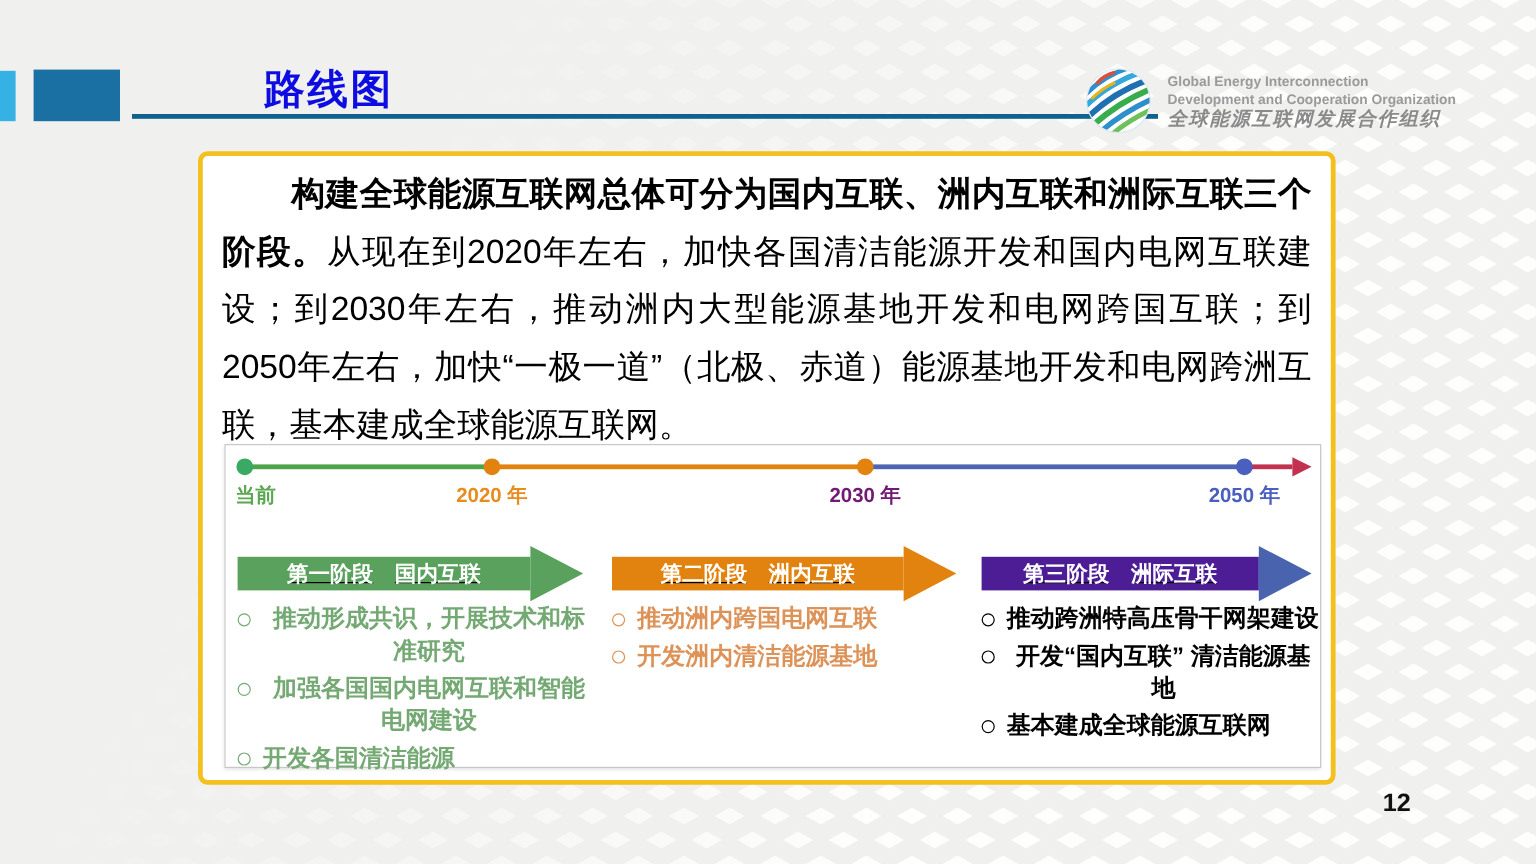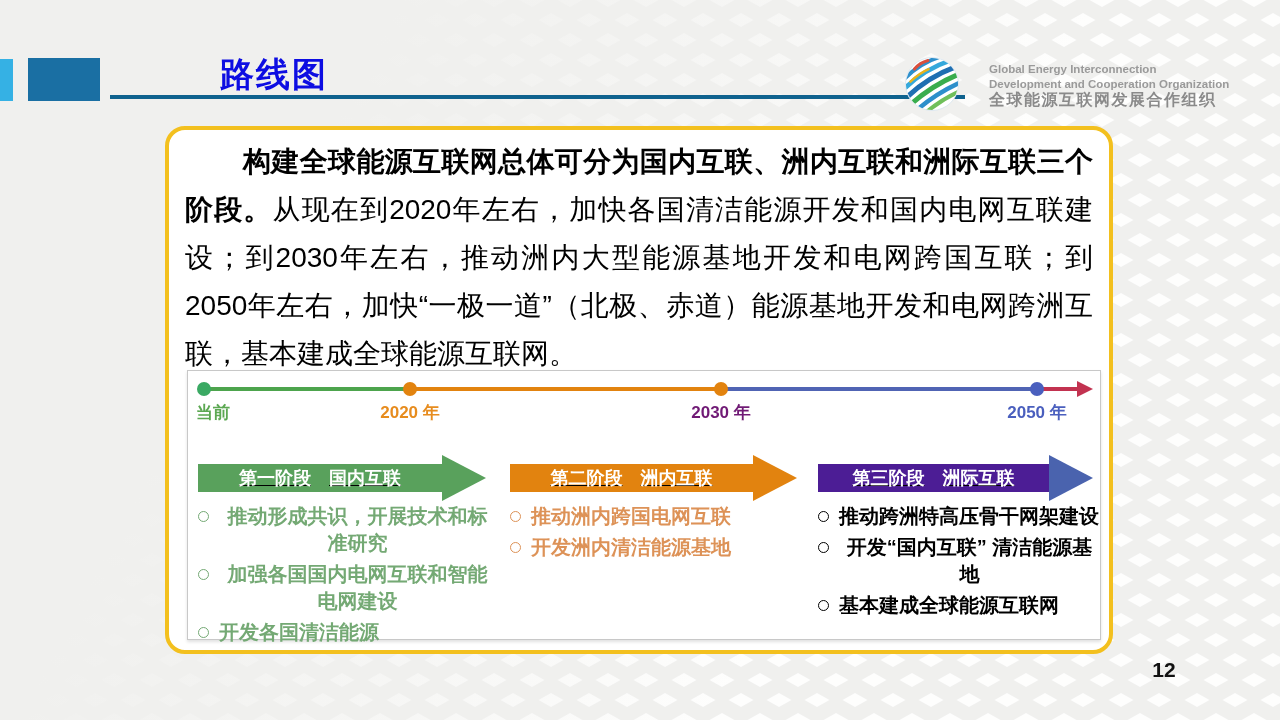--- a/index.html
+++ b/index.html
@@ -13,28 +13,28 @@
 
   .layer{position:absolute;inset:0;z-index:2;}
 
   
   .sq{position:absolute;}
   .sq-light{left:0;top:59px;width:13px;height:42px;background:#35B1E4;}
   .sq-dark{left:28px;top:58px;width:72px;height:43px;background:#1A6FA3;}
   .header-line{position:absolute;left:110px;top:95px;width:855px;height:4px;background:#0F628E;}
   .page-title{position:absolute;left:220px;top:52px;font-size:34px;font-weight:900;
     color:#0D0DE2;letter-spacing:2px;}
-  .logo{position:absolute;left:903px;top:55px;display:flex;align-items:center;gap:28px;}
+  .logo{position:absolute;left:903px;top:55px;display:flex;align-items:center;gap:12px;}
   .logo-text{display:flex;flex-direction:column;line-height:15px;}
   .logo-en{font-size:11.5px;font-weight:600;color:#9A9A9A;}
-  .logo-zh{font-size:16px;font-weight:700;color:#8A8A8A;letter-spacing:1.5px;margin-top:0;}
+  .logo-zh{font-size:16px;font-weight:700;color:#8A8A8A;letter-spacing:1.5px;margin-top:0;font-style:italic;}
 
   
   .content-box{position:absolute;left:165px;top:126px;width:948px;height:528px;background:#FFFFFF;
-    border:4px solid #F3C01E;border-radius:20px;box-sizing:border-box;padding-left:16px;}
+    border:4px solid #F3C01E;border-radius:8px;box-sizing:border-box;padding-left:16px;}
   .intro{position:absolute;left:16px;top:8px;width:908px;margin:0;font-size:28px;line-height:48px;
     color:#000;text-indent:58px;text-align:justify;}
   .intro .lead{font-weight:900;}
   .intro .rest{font-weight:500;}
 
   
   .panel{position:absolute;left:18px;top:240px;width:914px;height:270px;background:#FFFFFF;
     border:1px solid #C8C8C8;box-sizing:border-box;box-shadow:0 2px 3px rgba(0,0,0,0.12);text-align:center;}
 
   .tl-seg{position:absolute;top:16px;height:4px;}

